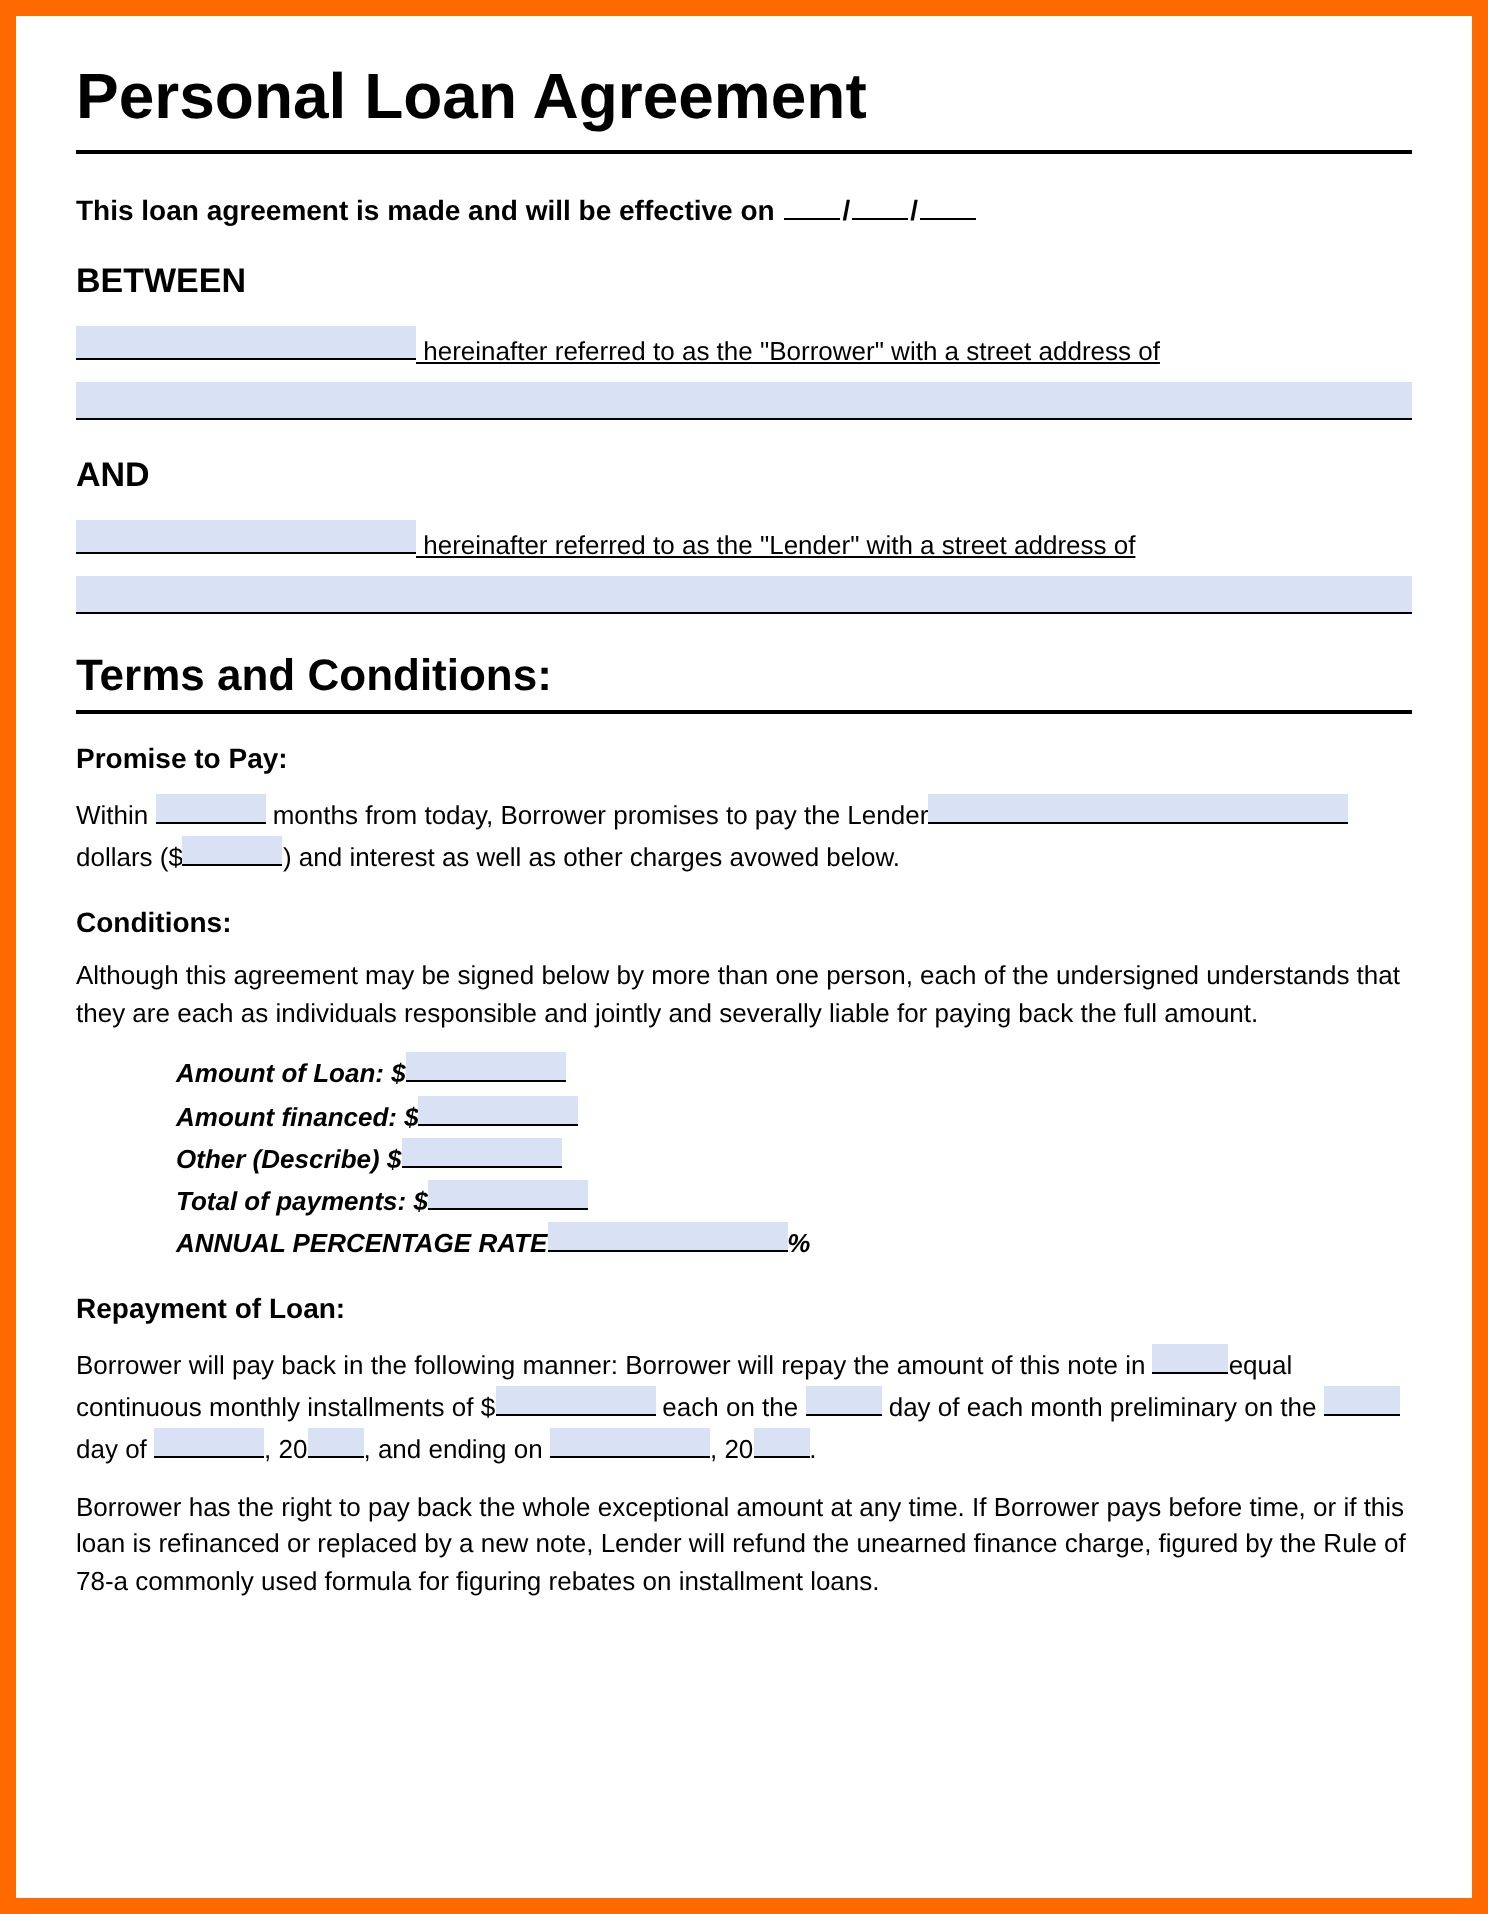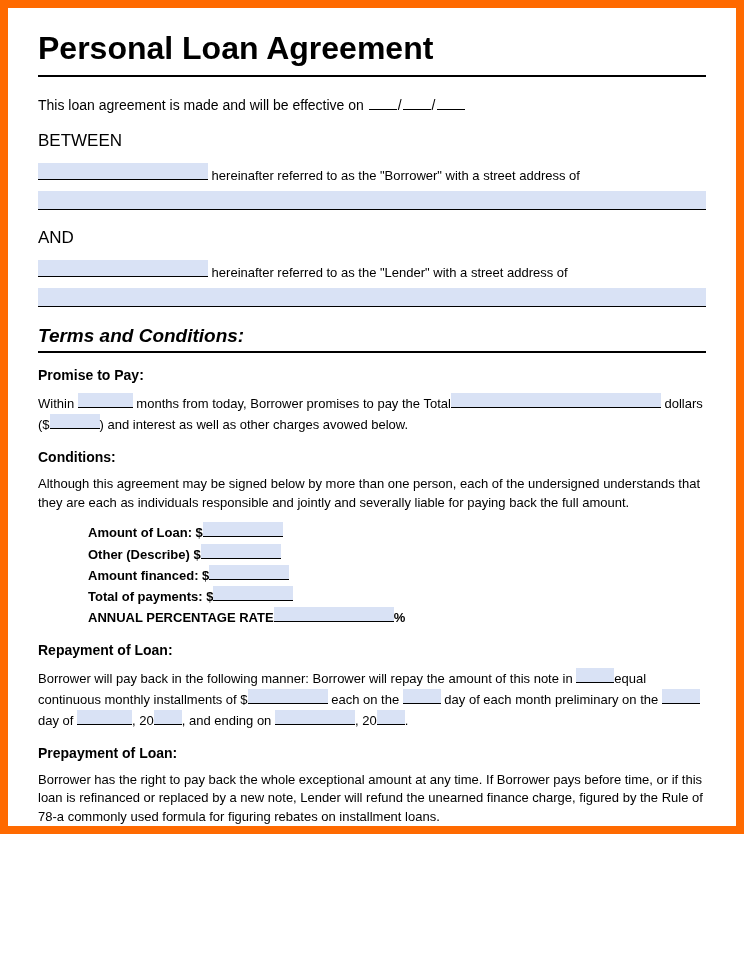--- a/index.html
+++ b/index.html
@@ -6,21 +6,21 @@
   body {
     margin: 0;
     padding: 0;
     background: #fff;
     font-family: Arial, Helvetica, sans-serif;
     width: 744px;
   }
   .outer {
     border: 8px solid #ff6a00;
     width: 744px;
-    height: 834px;
+    height: 957px;
     padding: 18px 30px 10px 30px;
     position: relative;
     overflow: hidden;
   }
   .title {
     font-size: 32px;
     font-weight: bold;
     margin: 4px 0 8px 0;
   }
   .hr-thick {
@@ -29,37 +29,37 @@
     margin: 6px 0 20px 0;
   }
   .hr-section {
     border: none;
     border-top: 2.5px solid #000;
     margin: 4px 0 12px 0;
   }
   .intro {
     font-size: 14px;
     margin-bottom: 18px;
+    font-weight: bold;
   }
   .date-blank {
     display: inline-block;
     border-bottom: 1px solid #000;
     width: 28px;
     margin: 0 1px;
   }
   .section-head {
     font-size: 17px;
-    font-weight: normal;
+    font-weight: bold;
     margin: 10px 0 12px 0;
   }
   .section-head-big {
-    font-size: 19px;
+    font-size: 22px;
     font-weight: bold;
     margin: 8px 0 4px 0;
-    font-style: italic;
   }
   .sub-head {
     font-size: 14px;
     font-weight: bold;
     margin: 14px 0 10px 0;
   }
   .body-text {
     font-size: 13px;
     line-height: 1.45;
     margin: 0 0 10px 0;
@@ -91,26 +91,28 @@
   .field-rest {
     display: inline-block;
     background: #d9e2f5;
     border-bottom: 1px solid #000;
     height: 15px;
     vertical-align: baseline;
   }
   .party-block {
     font-size: 13px;
     margin: 10px 0 18px 0;
+    text-decoration: underline;
   }
   .loan-details {
     margin-left: 50px;
     font-size: 13px;
     font-weight: bold;
     line-height: 1.55;
+    font-style: italic;
   }
   .loan-details .field-short {
     min-width: 80px;
     font-weight: normal;
   }
   .loan-details .field-rate {
     display: inline-block;
     background: #d9e2f5;
     border-bottom: 1px solid #000;
     min-width: 120px;
@@ -147,34 +149,33 @@
   <div class="party-block">
     <span class="field-name"></span><span> hereinafter referred to as the "Lender" with a street address of</span>
     <span class="field-long"></span>
   </div>
 
   <div class="section-head-big">Terms and Conditions:</div>
   <hr class="hr-section">
 
   <div class="sub-head">Promise to Pay:</div>
   <div class="body-text">
-    <span>Within </span><span class="inline-field" style="width:55px"></span><span> months from today, Borrower promises to pay the Total</span><span class="field-rest" style="width:210px"></span><span> dollars ($</span><span class="inline-field" style="width:50px"></span><span>) and interest as well as other charges avowed below.</span>
+    <span>Within </span><span class="inline-field" style="width:55px"></span><span> months from today, Borrower promises to pay the Lender</span><span class="field-rest" style="width:210px"></span><span> dollars ($</span><span class="inline-field" style="width:50px"></span><span>) and interest as well as other charges avowed below.</span>
   </div>
 
   <div class="sub-head">Conditions:</div>
   <div class="body-text">Although this agreement may be signed below by more than one person, each of the undersigned understands that they are each as individuals responsible and jointly and severally liable for paying back the full amount.</div>
 
   <div class="loan-details">
     <div><span>Amount of Loan: $</span><span class="field-short"></span></div>
+    <div><span>Amount financed: $</span><span class="field-short"></span></div>
     <div><span>Other (Describe) $</span><span class="field-short"></span></div>
-    <div><span>Amount financed: $</span><span class="field-short"></span></div>
     <div><span>Total of payments: $</span><span class="field-short"></span></div>
     <div><span>ANNUAL PERCENTAGE RATE</span><span class="field-rate"></span><span>%</span></div>
   </div>
 
   <div class="sub-head">Repayment of Loan:</div>
   <div class="body-text">
     <span>Borrower will pay back in the following manner: Borrower will repay the amount of this note in </span><span class="inline-field" style="width:38px"></span><span>equal continuous monthly installments of $</span><span class="inline-field" style="width:80px"></span><span> each on the </span><span class="inline-field" style="width:38px"></span><span> day of each month preliminary on the </span><span class="inline-field" style="width:38px"></span><span>day of </span><span class="inline-field" style="width:55px"></span><span>, 20</span><span class="inline-field" style="width:28px"></span><span>, and ending on </span><span class="inline-field" style="width:80px"></span><span>, 20</span><span class="inline-field" style="width:28px"></span><span>.</span>
   </div>
 
-  <div class="sub-head">Prepayment of Loan:</div>
   <div class="body-text">Borrower has the right to pay back the whole exceptional amount at any time. If Borrower pays before time, or if this loan is refinanced or replaced by a new note, Lender will refund the unearned finance charge, figured by the Rule of 78-a commonly used formula for figuring rebates on installment loans.</div>
 </div>
 
 </body></html>

